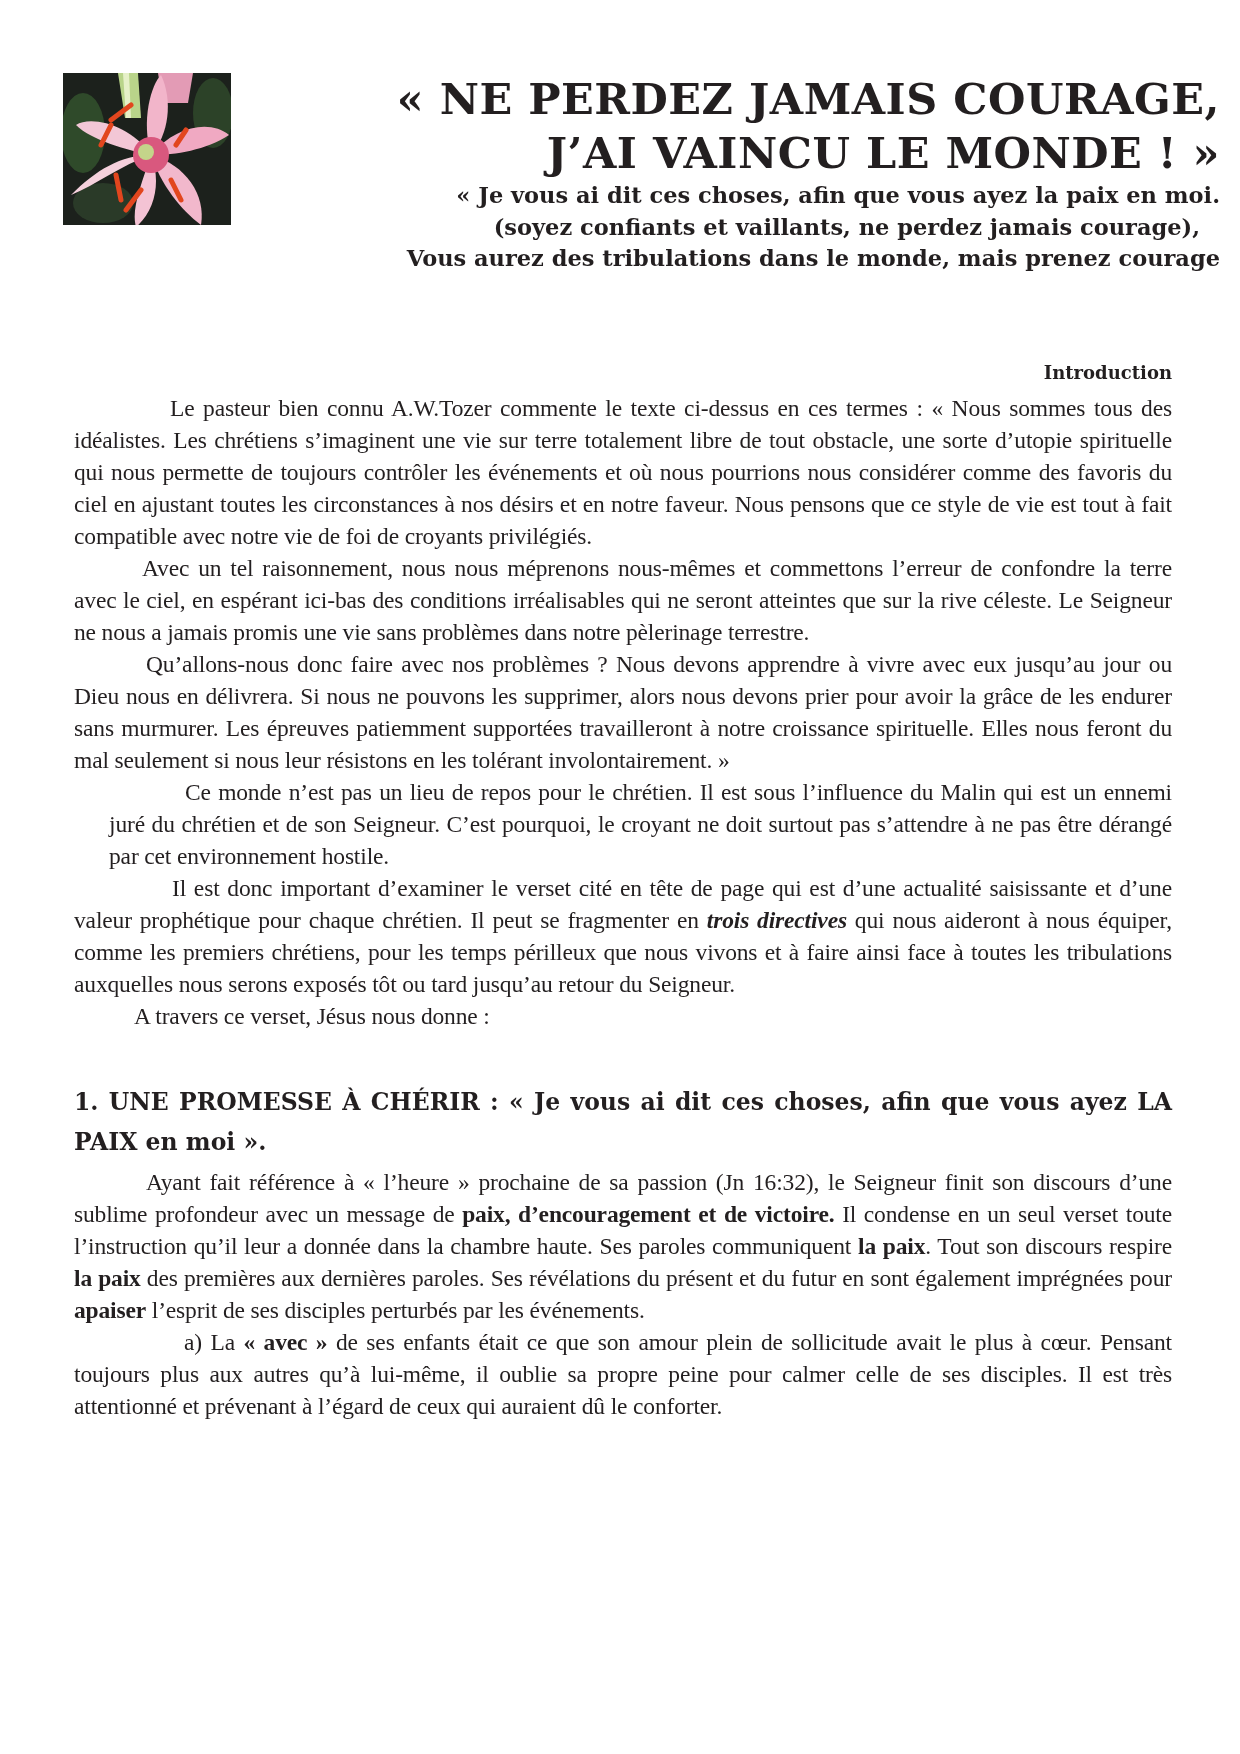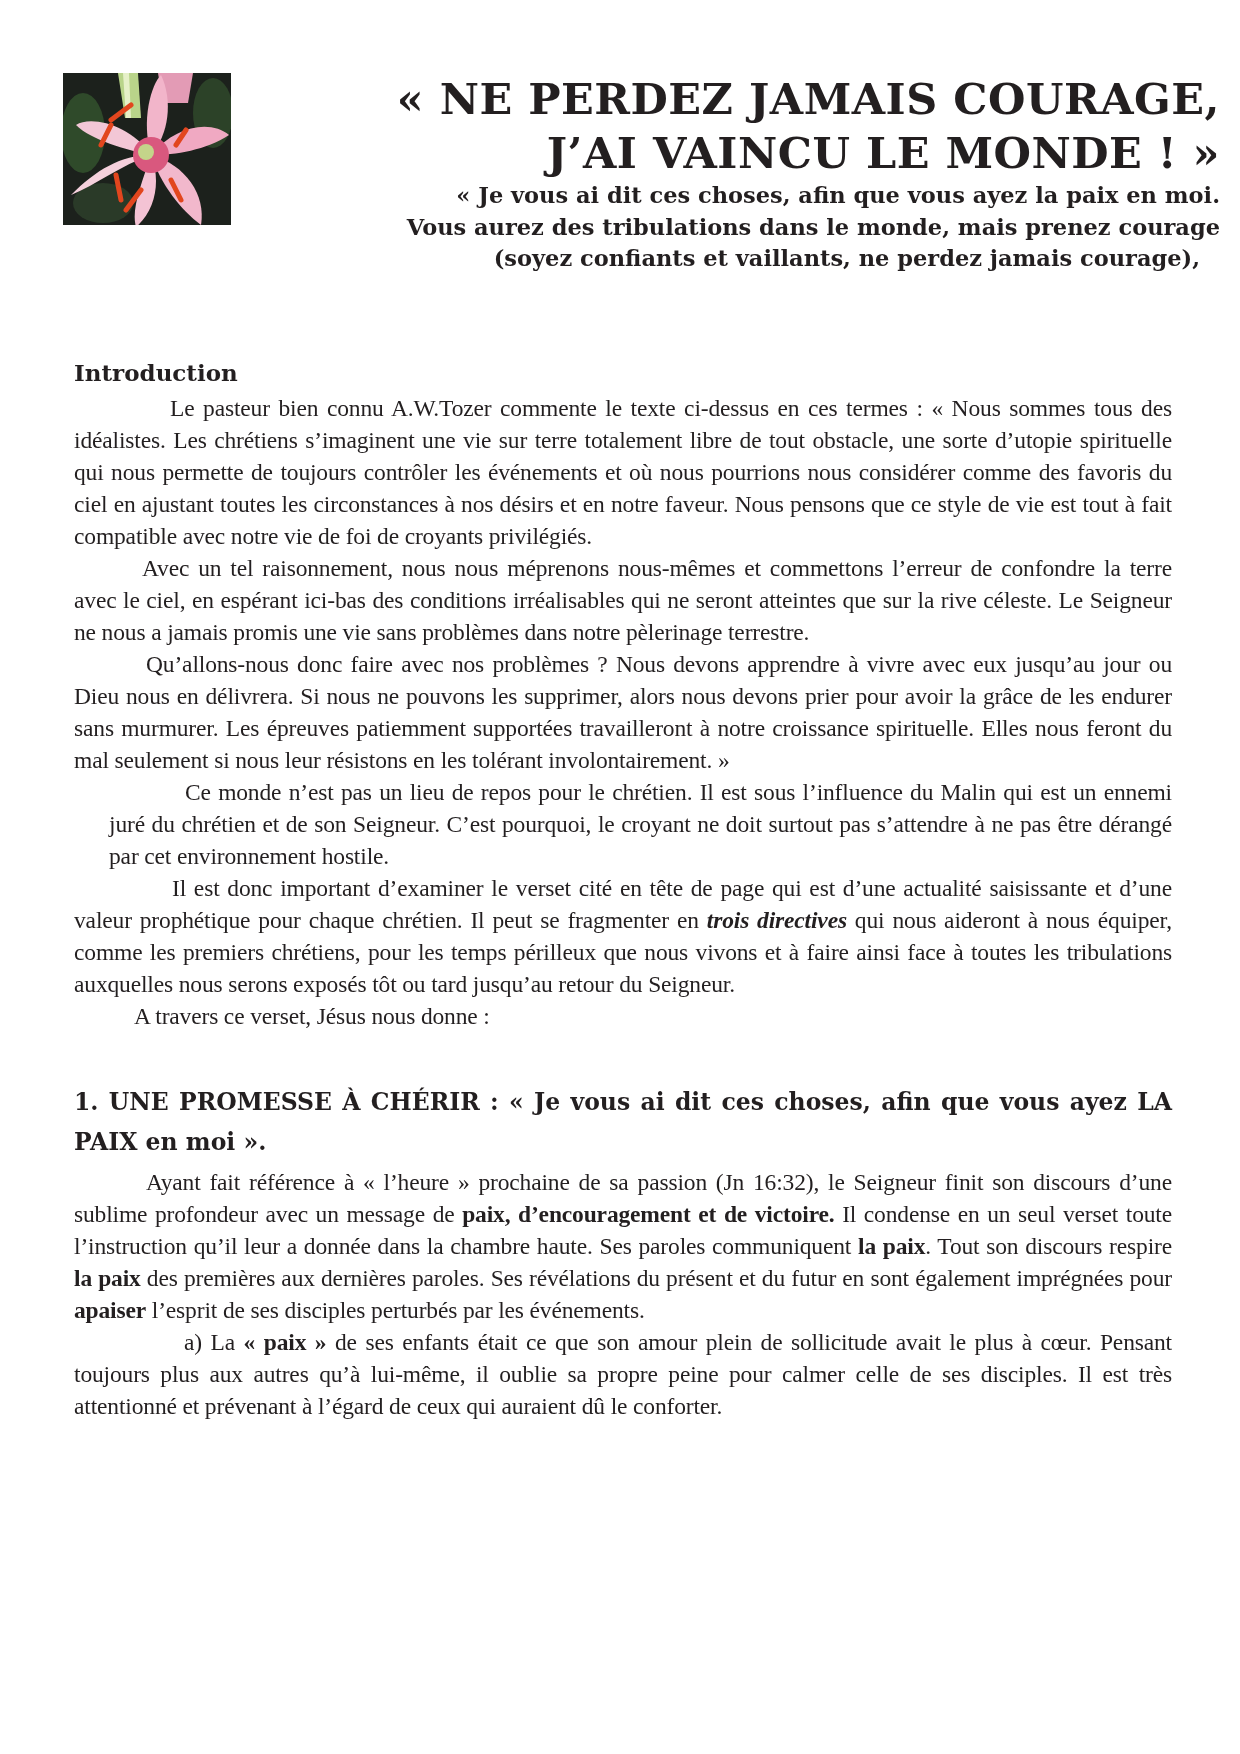--- a/index.html
+++ b/index.html
@@ -10,21 +10,21 @@
     .photo svg { display: block; width: 100%; height: 100%; }
 
     .title-block { position: absolute; right: 68px; top: 72px; width: 900px; text-align: right;
       font-family: "DejaVu Serif", serif; }
     .title-line { font-size: 43px; font-weight: bold; line-height: 54px; letter-spacing: 0.5px; color: #231f20; }
     .verse-line { font-size: 22.5px; font-weight: bold; line-height: 31.5px; color: #231f20; }
     .verse-line.l3 { padding-right: 20px; }
     .verse-line.l4 { padding-right: 4px; }
 
     .content { position: absolute; left: 74px; top: 356px; width: 1098px; }
-    .heading { font-family: "DejaVu Serif", serif; font-weight: bold; font-size: 23px; line-height: 34px; margin: 0 0 2px 0; }
+    .heading { font-family: "DejaVu Serif", serif; font-weight: bold; font-size: 18px; line-height: 34px; margin: 0 0 2px 0; text-align: right; }
     .para { font-family: "Liberation Serif", serif; font-size: 23.5px; line-height: 32px; text-align: justify;
       margin: 0; letter-spacing: -0.15px; }
     .para.ind1 { text-indent: 96px; }
     .para.ind2 { text-indent: 68px; }
     .para.ind3 { text-indent: 72px; }
     .para.ind4 { text-indent: 76px; margin-left: 35px; }
     .para.ind5 { text-indent: 98px; }
     .para.ind6 { text-indent: 60px; }
     .para.ind7 { text-indent: 110px; }
     .para b { font-weight: bold; }
@@ -64,32 +64,32 @@
         <path d="M20 25 L 30 45" stroke="#e2461e" stroke-width="5" stroke-linecap="round"></path>
         <path d="M-10 35 L -25 55" stroke="#e2461e" stroke-width="5" stroke-linecap="round"></path>
       </g>
     </svg>
   </div>
 
   <div class="title-block">
     <div class="title-line">« NE PERDEZ JAMAIS COURAGE,</div>
     <div class="title-line">J’AI VAINCU LE MONDE ! »</div>
     <div class="verse-line">« Je vous ai dit ces choses, afin que vous ayez la paix en moi.</div>
+    <div class="verse-line l3">(soyez confiants et vaillants, ne perdez jamais courage),</div>
     <div class="verse-line">Vous aurez des tribulations dans le monde, mais prenez courage</div>
-    <div class="verse-line l3">(soyez confiants et vaillants, ne perdez jamais courage),</div>
   </div>
 
   <div class="content">
     <h2 class="heading">Introduction</h2>
     <p class="para ind1">Le pasteur bien connu A.W.Tozer commente le texte ci-dessus en ces termes : « Nous sommes tous des idéalistes. Les chrétiens s’imaginent une vie sur terre totalement libre de tout obstacle, une sorte d’utopie spirituelle qui nous permette de toujours contrôler les événements et où nous pourrions nous considérer comme des favoris du ciel en ajustant toutes les circonstances à nos désirs et en notre faveur. Nous pensons que ce style de vie est tout à fait compatible avec notre vie de foi de croyants privilégiés.</p>
     <p class="para ind2">Avec un tel raisonnement, nous nous méprenons nous-mêmes et commettons l’erreur de confondre la terre avec le ciel, en espérant ici-bas des conditions irréalisables qui ne seront atteintes que sur la rive céleste. Le Seigneur ne nous a jamais promis une vie sans problèmes dans notre pèlerinage terrestre.</p>
     <p class="para ind3">Qu’allons-nous donc faire avec nos problèmes ? Nous devons apprendre à vivre avec eux jusqu’au jour ou Dieu nous en délivrera. Si nous ne pouvons les supprimer, alors nous devons prier pour avoir la grâce de les endurer sans murmurer. Les épreuves patiemment supportées travailleront à notre croissance spirituelle. Elles nous feront du mal seulement si nous leur résistons en les tolérant involontairement. »</p>
     <p class="para ind4"><span>Ce monde n’est pas un lieu de repos pour le chrétien. Il est sous l’influence du Malin qui est un ennemi juré du chrétien et de son Seigneur. C’est pourquoi, le croyant ne doit surtout pas s’attendre à ne pas être dérangé par cet environnement hostile.</span></p>
     <p class="para ind5"><span>Il est donc important d’examiner le verset cité en tête de page qui est d’une actualité saisissante et d’une valeur prophétique pour chaque chrétien. Il peut se fragmenter en </span><i>trois directives</i><span> qui nous aideront à nous équiper, comme les premiers chrétiens, pour les temps périlleux que nous vivons et à faire ainsi face à toutes les tribulations auxquelles nous serons exposés tôt ou tard jusqu’au retour du Seigneur.</span></p>
     <p class="para ind6">A travers ce verset, Jésus nous donne :</p>
 
     <h2 class="section-heading"><span>1. UNE PROMESSE À CHÉRIR : </span><span class="quote">« Je vous ai dit ces choses, afin que vous ayez  LA PAIX en moi ».</span></h2>
 
     <p class="para ind3" style="margin-top:4px"><span>Ayant fait référence à « l’heure » prochaine de sa passion (Jn 16:32), le Seigneur finit son discours d’une sublime profondeur avec un message de </span><b>paix, d’encouragement et de victoire.</b><span> Il condense en un seul verset toute l’instruction qu’il leur a donnée dans la chambre haute. Ses paroles communiquent </span><b>la paix</b><span>. Tout son discours respire </span><b>la paix</b><span> des premières aux dernières paroles. Ses révélations du présent et du futur en sont également imprégnées pour </span><b>apaiser</b><span> l’esprit de ses disciples perturbés par les événements.</span></p>
 
-    <p class="para ind7"><span>a) La </span><b>« paix »</b><span> de ses enfants était ce que son amour plein de sollicitude avait le plus à cœur. Pensant toujours plus aux autres qu’à lui-même, il oublie sa propre peine pour calmer celle de ses disciples. Il est très attentionné et prévenant à l’égard de ceux qui auraient dû le conforter.</span></p>
+    <p class="para ind7"><span>a) La </span><b>« avec »</b><span> de ses enfants était ce que son amour plein de sollicitude avait le plus à cœur. Pensant toujours plus aux autres qu’à lui-même, il oublie sa propre peine pour calmer celle de ses disciples. Il est très attentionné et prévenant à l’égard de ceux qui auraient dû le conforter.</span></p>
   </div>
 </div>
 
 </body></html>

